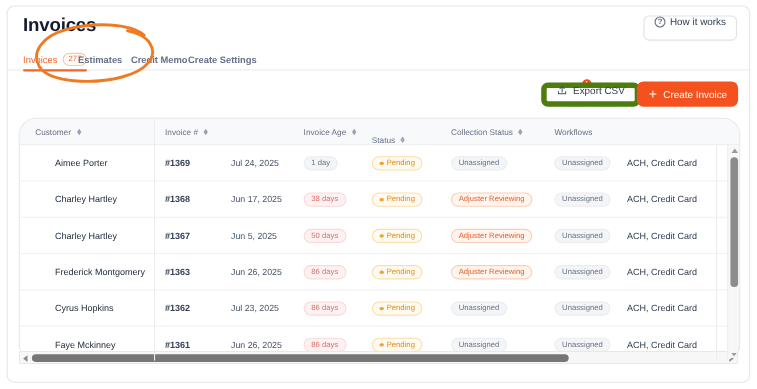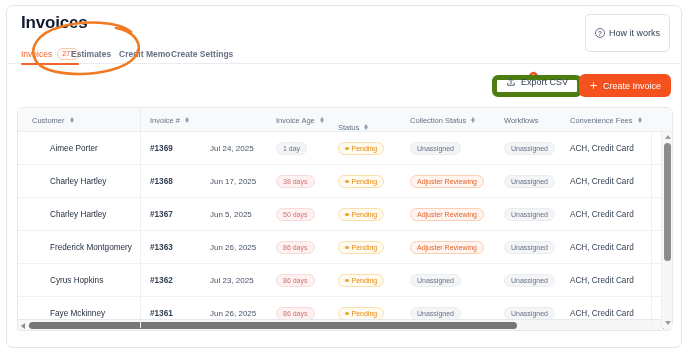--- a/index.html
+++ b/index.html
@@ -28,22 +28,22 @@
   .page-title {
     position: absolute;
     left: 14px; top: 7px;
     font-size: 17px; font-weight: bold;
     color: #121b2d;
     letter-spacing: -0.2px;
   }
   .how-it-works {
     position: absolute;
     right: 11px; top: 8px;
-    height: 38px;
-    display: flex; align-items: center; gap: 4px;
+    height: 23px;
+    display: flex; gap: 4px;
     padding: 0 9px;
     background: #fff;
     border: 1px solid #dfe2e8;
     border-radius: 5px;
     font-size: 9px; color: #344054;
     cursor: pointer;
     white-space: nowrap;
   }
   .hiw-icon {
     width: 10px; height: 10px;
@@ -149,21 +149,21 @@
     font-size: 9px;
     cursor: pointer; white-space: nowrap;
     border: none;
   }
   
   .table-wrap {
     position: absolute;
     left: 10px; top: 101px;
     width: 656px; height: 222px;
     border: 1px solid #e6e8ec;
-    border-radius: 6px;
+    border-radius: 16px;
     background: #fff;
     overflow: hidden;
   }
   .thead {
     height: 24px;
     background: #f8f9fb;
     border-bottom: 1px solid #eceef2;
     position: relative;
   }
   .th {
@@ -376,24 +376,20 @@
           <span>Status</span>
           <span class="sort-icon"></span>
         </div>
         <div class="th" style="left:392px;">
           <span>Collection Status</span>
           <span class="sort-icon"></span>
         </div>
         <div class="th" style="left:486px;">
           <span>Workflows</span>
         </div>
-        <div class="th" style="left:552px;">
-          <span>Convenience Fees</span>
-          <span class="sort-icon"></span>
-        </div>
       </div>
 
       <div class="tbody" id="tbody">
           <div class="row">
             <div class="cell c-customer">Aimee Porter</div>
             <div class="cell c-invoice">#1369</div>
             <div class="cell c-date">Jul 24, 2025</div>
             <div class="cell c-age">
               <span class="pill pill-grey">1 day</span>
             </div>

